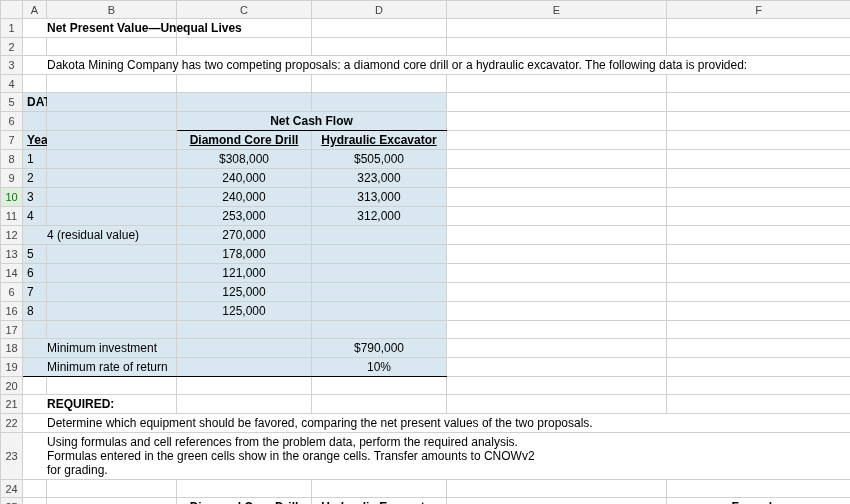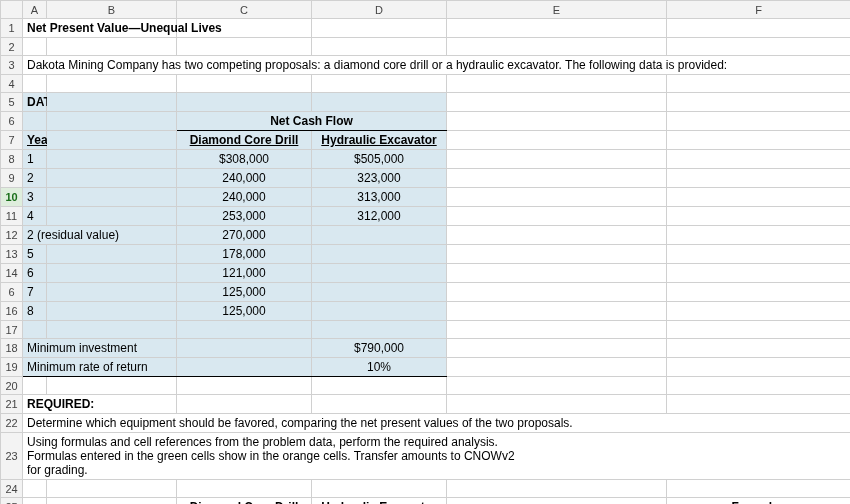--- a/index.html
+++ b/index.html
@@ -24,30 +24,31 @@
     overflow: visible;
     vertical-align: middle;
     position: relative;
   }
   .spill { overflow: visible; }
   .spill > span {
     display: inline-block;
     white-space: nowrap;
     position: relative;
     z-index: 2;
+    margin-left: 20px;
   }
   .colhdr, .rowhdr {
     background: #f3f3f3;
     font-weight: normal;
     text-align: center;
     color: #444;
     font-size: 11px;
   }
   .corner { background: #f3f3f3; }
-  .rowhdr.sel { background:#dfeedd; color:#1b6f1b; font-weight:bold;}
+  .rowhdr.sel { background:#dfeedd; color:#1b6f1b; font-weight:normal;}
   .colA { width: 24px; }
   .colRow { width: 22px; }
   .colB { width: 130px; }
   .colC { width: 135px; }
   .colD { width: 135px; }
   .colE { width: 220px; }
   .colF { width: 184px; }
   .bold { font-weight: bold; }
   .right { text-align: center; }
   .center { text-align: center; }
@@ -170,21 +171,21 @@
         <th class="rowhdr">11</th>
     <td class="light-blue">4</td>
         <td class="light-blue"></td>
     <td class="light-blue right">253,000</td>
     <td class="light-blue right">312,000</td>
     <td></td>
         <td></td>
       </tr>
   <tr>
         <th class="rowhdr">12</th>
-    <td class="light-blue spill" colspan="2"><span>2 (residual value)</span></td>
+    <td class="light-blue spill" colspan="2"><span>4 (residual value)</span></td>
     <td class="light-blue right">270,000</td>
     <td class="light-blue right"></td>
     <td></td>
         <td></td>
       </tr>
   <tr>
         <th class="rowhdr">13</th>
     <td class="light-blue">5</td>
         <td class="light-blue"></td>
     <td class="light-blue right">178,000</td>

